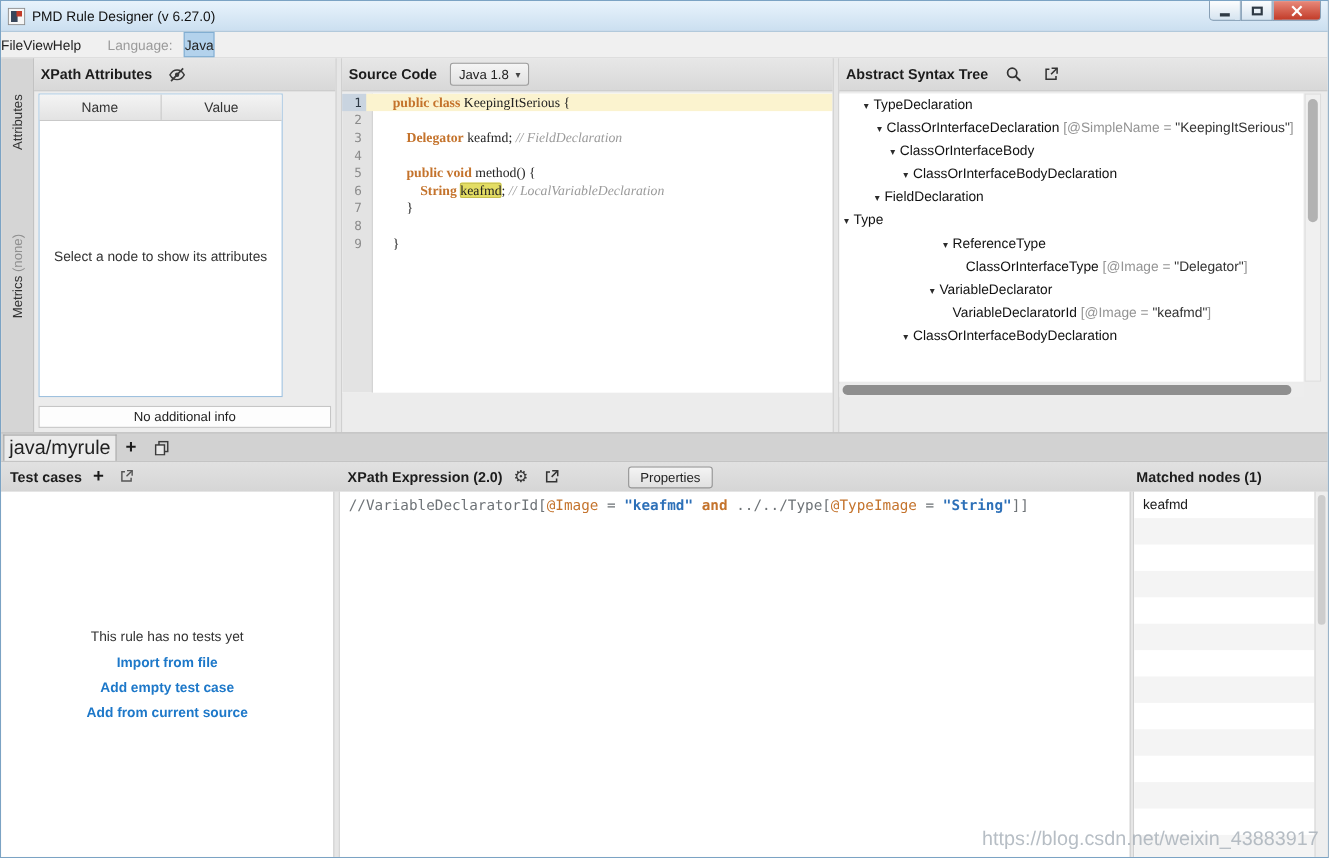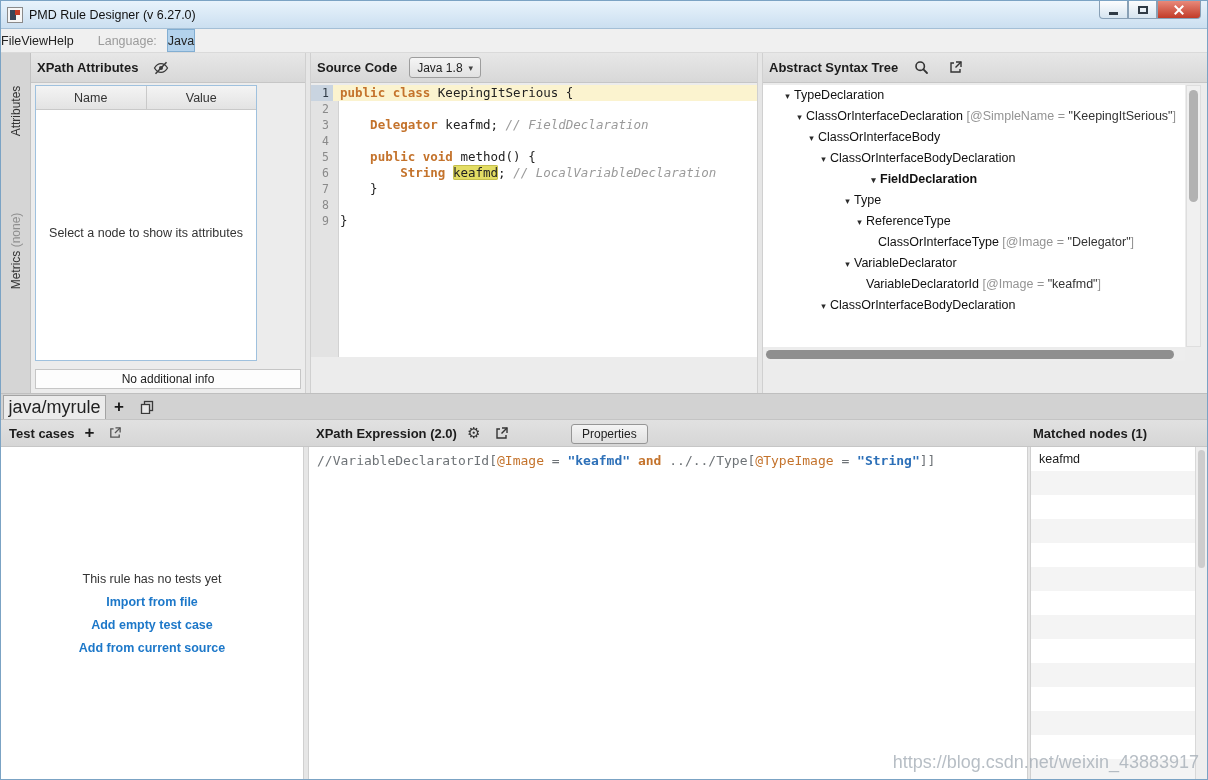--- a/index.html
+++ b/index.html
@@ -63,21 +63,21 @@
   
   .source-panel { position:absolute; left:310px; width:446px; top:0; bottom:0; }
   .combo { display:inline-flex; align-items:center; gap:6px; height:21px; padding:0 7px; font-size:12px; color:#222;
     background:linear-gradient(#f5f5f5,#e1e1e1); border:1px solid #9d9d9d; border-radius:3px; cursor:default; }
   .combo-arrow { font-size:9px; color:#444; }
   .code-editor { position:absolute; left:0; top:32px; width:446px; height:272px; background:#fff; overflow:hidden; }
   .code-editor::before { content:""; position:absolute; left:0; top:0; bottom:0; width:27px; background:#e3e3e3; border-right:1px solid #d2d2d2; }
   .code-line { position:relative; display:flex; height:16px; line-height:16px; font-family:"DejaVu Sans Mono", monospace; font-size:12.5px; }
   .gut { flex:0 0 22px; width:22px; text-align:right; padding-right:4px; color:#8a8a8a; font-size:11.5px; }
   .code-line.hl .gut { background:#c9d4e0; color:#2f3a45; }
-  .cb { flex:1; padding-left:7px; white-space:pre; color:#222; }
+  .cb { flex:1; padding-left:24px; white-space:pre; color:#222;font-family:Liberation Serif, serif; }
   .code-line.hl .cb { background:#fbf3cf; }
   .tk-plain { color:#222; }
   .tk-kw { color:#c4732c; font-weight:bold; }
   .tk-comment { color:#9a9a9a; font-style:italic; }
   .tk-mark { color:#222; background:#e3dd64; box-shadow:0 0 0 1px #c6bf4e inset; border-radius:2px; }
 
   
   .ast-panel { position:absolute; left:762px; right:0; top:0; bottom:0; }
   .ast-tree { position:absolute; left:0; top:32px; width:422px; height:262px; background:#fff; overflow:hidden; }
   .tree-row { height:21px; line-height:21px; white-space:nowrap; font-size:12.5px; cursor:default; }
@@ -260,22 +260,22 @@
               <path d="M8 2h5v5" fill="none" stroke="#333" stroke-width="1.4"></path>
               <line x1="13" y1="2" x2="7.5" y2="7.5" stroke="#333" stroke-width="1.4"></line>
             </svg>
         </span>
       </div>
       <div class="ast-tree" id="ast-tree">
           <div class="tree-row" style="padding-left: 18px;"><span class="tree-arrow">▾</span><span class="tree-name">TypeDeclaration</span></div>
           <div class="tree-row" style="padding-left: 30px;"><span class="tree-arrow">▾</span><span class="tree-name">ClassOrInterfaceDeclaration</span><span class="tree-attr"> [@SimpleName = </span><span class="tree-val">"KeepingItSerious"</span><span class="tree-attr">]</span></div>
           <div class="tree-row" style="padding-left: 42px;"><span class="tree-arrow">▾</span><span class="tree-name">ClassOrInterfaceBody</span></div>
           <div class="tree-row" style="padding-left: 54px;"><span class="tree-arrow">▾</span><span class="tree-name">ClassOrInterfaceBodyDeclaration</span></div>
-          <div class="tree-row" style="padding-left: 104px; font-weight: bold;"><span class="tree-arrow">▾</span><span class="tree-name">FieldDeclaration</span></div>
-          <div class="tree-row" style="padding-left: 78px;"><span class="tree-arrow">▾</span><span class="tree-name">Type</span></div>
+          <div class="tree-row" style="padding-left: 28px;"><span class="tree-arrow">▾</span><span class="tree-name">FieldDeclaration</span></div>
+          <div class="tree-row" style=""><span class="tree-arrow">▾</span><span class="tree-name">Type</span></div>
           <div class="tree-row" style="padding-left: 90px;"><span class="tree-arrow">▾</span><span class="tree-name">ReferenceType</span></div>
           <div class="tree-row" style="padding-left: 102px;"><span class="tree-arrow"></span><span class="tree-name">ClassOrInterfaceType</span><span class="tree-attr"> [@Image = </span><span class="tree-val">"Delegator"</span><span class="tree-attr">]</span></div>
           <div class="tree-row" style="padding-left: 78px;"><span class="tree-arrow">▾</span><span class="tree-name">VariableDeclarator</span></div>
           <div class="tree-row" style="padding-left: 90px;"><span class="tree-arrow"></span><span class="tree-name">VariableDeclaratorId</span><span class="tree-attr"> [@Image = </span><span class="tree-val">"keafmd"</span><span class="tree-attr">]</span></div>
           <div class="tree-row" style="padding-left: 54px;"><span class="tree-arrow">▾</span><span class="tree-name">ClassOrInterfaceBodyDeclaration</span></div>
         </div>
       <div class="ast-vscroll">
           <div class="ast-vthumb"></div>
         </div>
       <div class="ast-hscroll">

